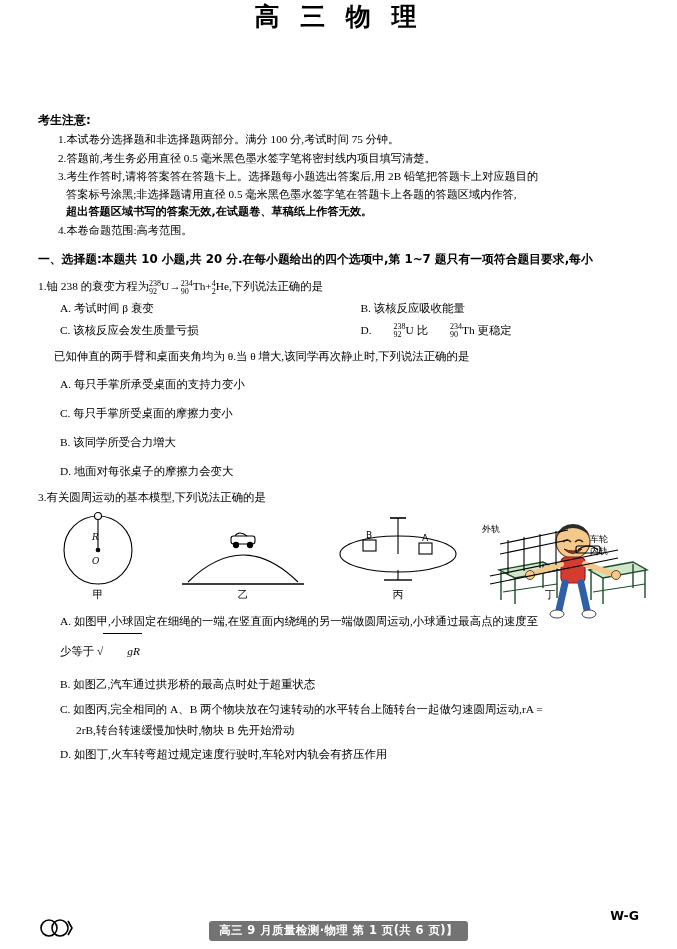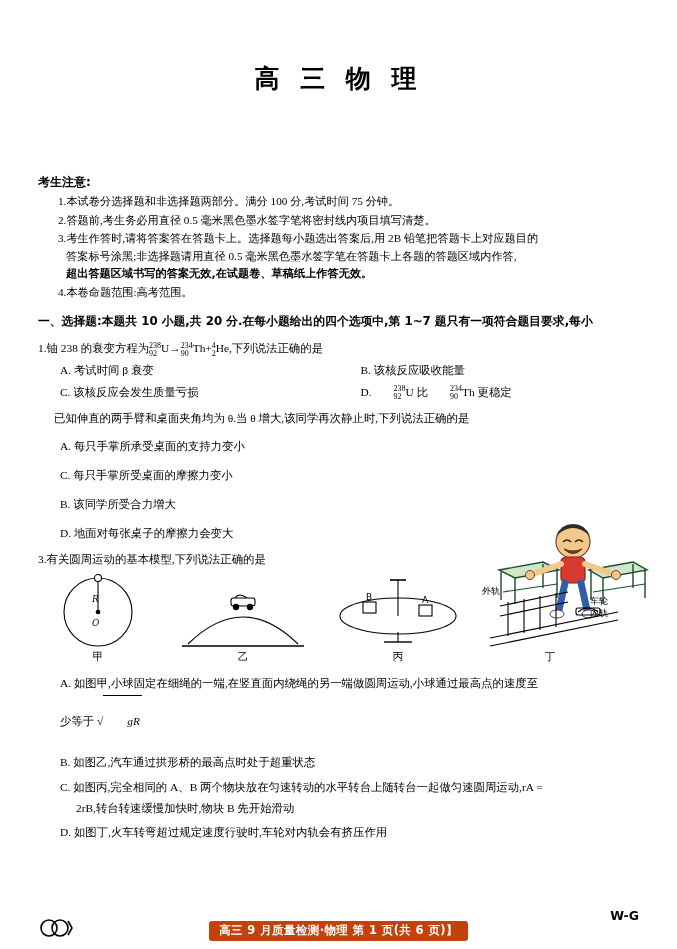--- a/index.html
+++ b/index.html
@@ -20,21 +20,20 @@
     left: 0; top: 0;
     width: 677px;
     height: 949px;
     background: #fff;
   }
   .title {
     text-align: center;
     font-size: 25px;
     font-weight: bold;
     letter-spacing: 6px;
-    margin-top: 62px;
     font-family: "DejaVu Sans", sans-serif;
   }
   .notice-wrap {
     margin: 0 38px;
     padding-top: 78px;
     font-size: 11.2px;
     line-height: 1.62;
   }
   .notice-head {
     font-weight: bold;
@@ -87,21 +86,21 @@
     vertical-align: -0.45em;
     font-size: 8px;
     line-height: 1.02;
     text-align: left;
     margin-right: 0px;
   }
   .frac span { display: block; }
   .sqrt {
     display: inline-block;
     border-top: 1px solid #000;
-    padding: 16px 2px;
+    padding: 8px 2px;
     font-style: italic;
   }
   .sqrt-sign { font-style: normal; }
   
   .fig-boy {
     position: absolute;
     right: 28px;
     top: 518px;
     width: 152px;
     height: 108px;
@@ -122,21 +121,21 @@
   }
   .footer {
     position: absolute;
     left: 0;
     bottom: 8px;
     width: 677px;
     text-align: center;
   }
   .footer-badge {
     display: inline-block;
-    background: #c2410c;
+    background: #737373;
     color: #fff;
     font-size: 11.5px;
     font-weight: bold;
     padding: 2px 10px 3px 10px;
     border-radius: 3px;
     font-family: "DejaVu Sans", sans-serif;
     letter-spacing: 0.4px;
   }
   .footer-right {
     position: absolute;

